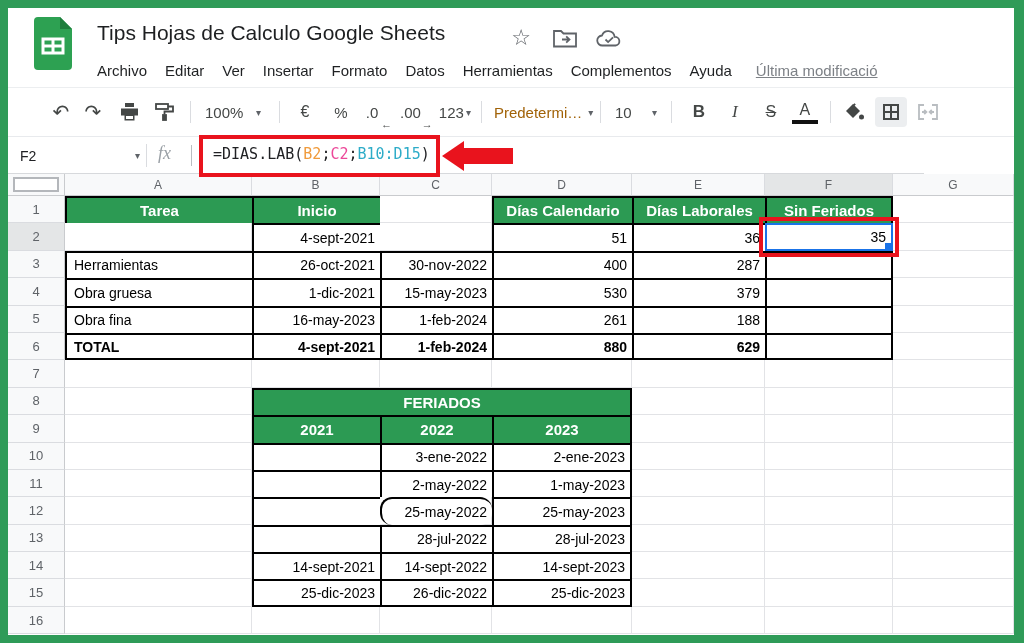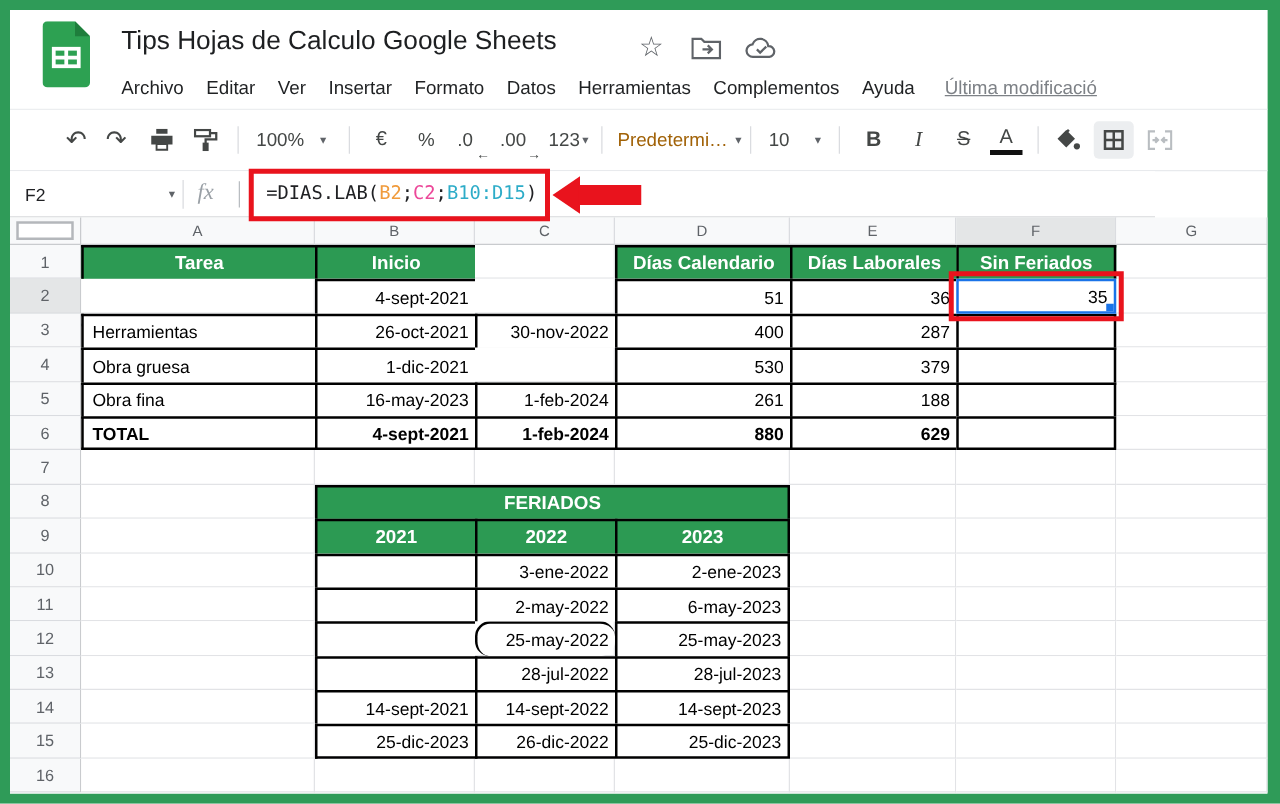--- a/index.html
+++ b/index.html
@@ -367,20 +367,21 @@
         <div class="gc tc tright bt bl" style="grid-area: 3 / 6;">36</div>
         <div class="gc tc tright sel" style="grid-area: 3 / 7;">35</div>
         <div class="gc tc tleft bt bl" style="grid-area: 4 / 2;">Herramientas</div>
         <div class="gc tc tright bt bl" style="grid-area: 4 / 3;">26-oct-2021</div>
         <div class="gc tc tright bt bl" style="grid-area: 4 / 4;">30-nov-2022</div>
         <div class="gc tc tright bt bl" style="grid-area: 4 / 5;">400</div>
         <div class="gc tc tright bt bl" style="grid-area: 4 / 6;">287</div>
         <div class="gc tc tright bt bl br" style="grid-area: 4 / 7;"></div>
         <div class="gc tc tleft bt bl" style="grid-area: 5 / 2;">Obra gruesa</div>
         <div class="gc tc tright bt bl" style="grid-area: 5 / 3;">1-dic-2021</div>
+        <div class="gc tc tright bt bl" style="grid-area: 5 / 4;">15-may-2023</div>
         <div class="gc tc tright bt bl" style="grid-area: 5 / 5;">530</div>
         <div class="gc tc tright bt bl" style="grid-area: 5 / 6;">379</div>
         <div class="gc tc tright bt bl br" style="grid-area: 5 / 7;"></div>
         <div class="gc tc tleft bt bl" style="grid-area: 6 / 2;">Obra fina</div>
         <div class="gc tc tright bt bl" style="grid-area: 6 / 3;">16-may-2023</div>
         <div class="gc tc tright bt bl" style="grid-area: 6 / 4;">1-feb-2024</div>
         <div class="gc tc tright bt bl" style="grid-area: 6 / 5;">261</div>
         <div class="gc tc tright bt bl" style="grid-area: 6 / 6;">188</div>
         <div class="gc tc tright bt bl br" style="grid-area: 6 / 7;"></div>
         <div class="gc tc tleft bt bl bb bold" style="grid-area: 7 / 2;">TOTAL</div>
@@ -391,21 +392,21 @@
         <div class="gc tc tright bt bl br bb bold" style="grid-area: 7 / 7;"></div>
         <div class="gc greenhdr bt bl br" style="grid-area: 9 / 3 / auto / span 3;">FERIADOS</div>
         <div class="gc greenhdr bt bl" style="grid-area: 10 / 3;">2021</div>
         <div class="gc greenhdr bt bl" style="grid-area: 10 / 4;">2022</div>
         <div class="gc greenhdr bt bl br" style="grid-area: 10 / 5;">2023</div>
         <div class="gc tc tright bt bl" style="grid-area: 11 / 3;"></div>
         <div class="gc tc tright bt bl" style="grid-area: 11 / 4;">3-ene-2022</div>
         <div class="gc tc tright bt bl br" style="grid-area: 11 / 5;">2-ene-2023</div>
         <div class="gc tc tright bt bl" style="grid-area: 12 / 3;"></div>
         <div class="gc tc tright bt bl" style="grid-area: 12 / 4;">2-may-2022</div>
-        <div class="gc tc tright bt bl br" style="grid-area: 12 / 5;">6-may-2023</div>
+        <div class="gc tc tright bt bl br" style="grid-area: 12 / 5;">1-may-2023</div>
         <div class="gc tc tright bt bl" style="grid-area: 13 / 3;"></div>
         <div class="gc tc tright bt bl" style="grid-area: 13 / 4; border-radius: 12px;">25-may-2022</div>
         <div class="gc tc tright bt bl br" style="grid-area: 13 / 5;">25-may-2023</div>
         <div class="gc tc tright bt bl" style="grid-area: 14 / 3;"></div>
         <div class="gc tc tright bt bl" style="grid-area: 14 / 4;">28-jul-2022</div>
         <div class="gc tc tright bt bl br" style="grid-area: 14 / 5;">28-jul-2023</div>
         <div class="gc tc tright bt bl" style="grid-area: 15 / 3;">14-sept-2021</div>
         <div class="gc tc tright bt bl" style="grid-area: 15 / 4;">14-sept-2022</div>
         <div class="gc tc tright bt bl br" style="grid-area: 15 / 5;">14-sept-2023</div>
         <div class="gc tc tright bt bl bb" style="grid-area: 16 / 3;">25-dic-2023</div>

